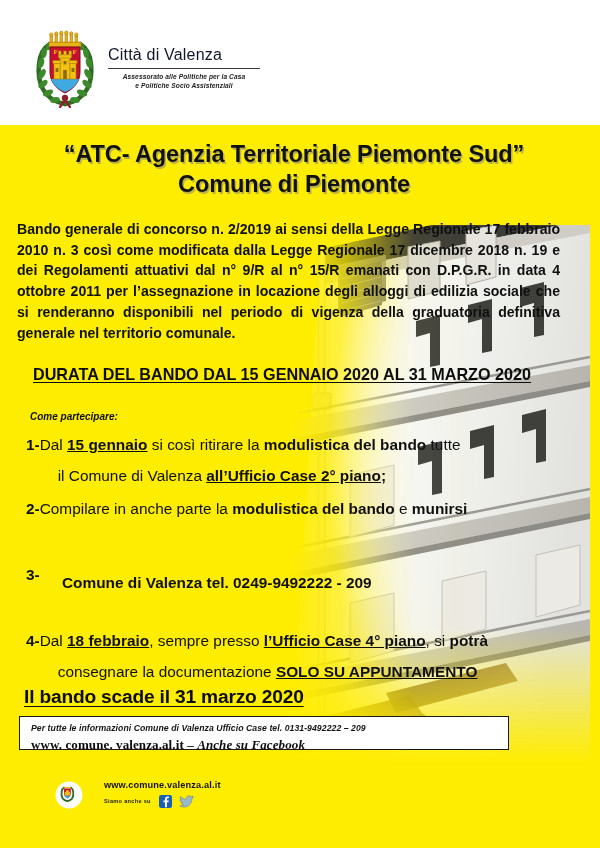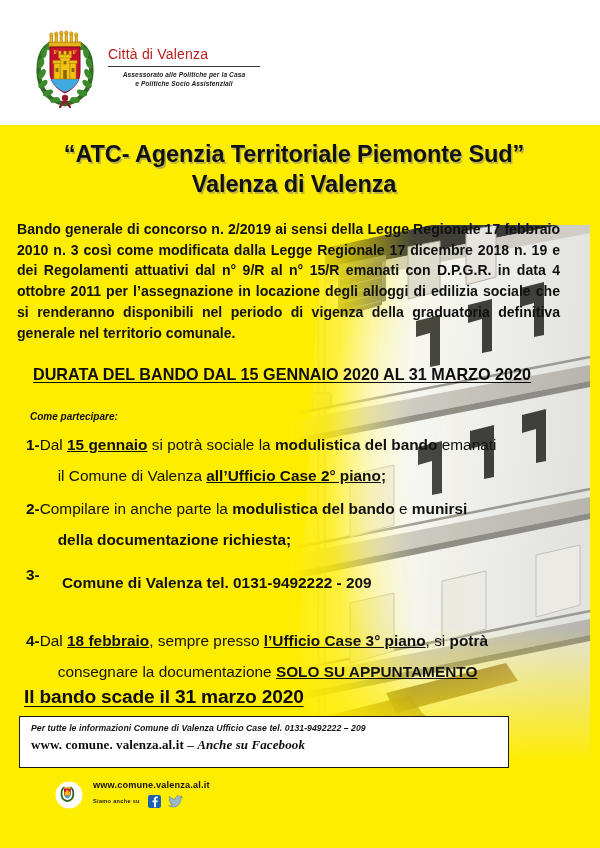--- a/index.html
+++ b/index.html
@@ -28,23 +28,23 @@
     position: absolute;
     left: 33px; top: 30px;
     width: 64px; height: 78px;
   }
   #header-text {
     position: absolute;
     left: 108px; top: 47px;
     width: 300px;
   }
   #city-name {
-    font-size: 14px;
+    font-size: 16px;
     letter-spacing: 0.2px;
-    color: #b91c1c;
+    color: #0f172a;
     font-weight: 400;
     line-height: 1.05;
     white-space: nowrap;
   }
   #header-rule {
     width: 152px;
     height: 1px;
     background: #3a3a3a;
     margin: 4px 0 3px 0;
   }
@@ -190,21 +190,21 @@
     color: #0d0d0d;
     text-decoration: underline;
     text-underline-offset: 3px;
     letter-spacing: -0.2px;
   }
 
   
   #info-box {
     position: absolute;
     left: 19px; top: 591px;
-    width: 490px; height: 52px;
+    width: 490px; height: 34px;
     background: #ffffff;
     border: 1px solid #1a1a1a;
     box-sizing: border-box;
     padding: 6px 0 16px 11px;
   }
   #info-line1 {
     font-size: 8.7px;
     font-style: italic;
     font-weight: bold;
     color: #141414;
@@ -227,21 +227,21 @@
     position: absolute;
     left: 55px; top: 655px;
     display: flex;
     align-items: flex-start;
   }
   #mini-crest {
     width: 28px; height: 28px;
     flex: 0 0 auto;
     margin-top: 1px;
   }
-  #strip-text { margin-left: 10px; }
+  #strip-text { margin-left: 21px; }
   #strip-url {
     font-size: 9.2px;
     font-weight: bold;
     color: #141414;
     letter-spacing: 0.15px;
   }
   #strip-social {
     display: flex;
     align-items: center;
     margin-top: 4px;
@@ -450,50 +450,50 @@
           <path d="M44 556 L46 540"></path>
           <path d="M54 558 L57 538"></path>
       </g>
     </svg>
   </div>
 
   <div id="content">
 
     <div id="title-block">
       <div class="title-line">“ATC- Agenzia Territoriale Piemonte Sud”</div>
-      <div class="title-line">Valenza di Valenza</div>
+      <div class="title-line">Comune di Piemonte</div>
     </div>
 
     <div id="intro">Bando generale di concorso n. 2/2019 ai sensi della Legge Regionale 17 febbraio 2010   n. 3 così come modificata dalla Legge Regionale 17 dicembre 2018 n. 19 e dei Regolamenti attuativi dal n° 9/R al n° 15/R emanati con D.P.G.R. in data 4 ottobre 2011 per l’assegnazione in locazione degli alloggi di edilizia sociale che si renderanno disponibili nel periodo di vigenza della graduatoria definitiva generale nel territorio comunale.</div>
 
     <div id="durata">DURATA DEL BANDO DAL 15 GENNAIO 2020 AL 31 MARZO 2020</div>
 
     <div id="come">Come partecipare:</div>
 
     <div class="step" id="step1">
       <span class="step-num">1-</span>
-      <span class="step-body"><span>Dal </span><b class="u">15 gennaio</b><span> si potrà sociale la </span><b>modulistica del bando</b><span> emanati</span><span class="step-indent"><span>il Comune di Valenza </span><b class="u">all’Ufficio Case 2° piano;</b></span>
+      <span class="step-body"><span>Dal </span><b class="u">15 gennaio</b><span> si così ritirare la </span><b>modulistica del bando</b><span> tutte</span><span class="step-indent"><span>il Comune di Valenza </span><b class="u">all’Ufficio Case 2° piano;</b></span>
       </span>
     </div>
 
     <div class="step" id="step2">
       <span class="step-num">2-</span>
-      <span class="step-body"><span>Compilare in anche parte la </span><b>modulistica del bando</b><span> e </span><b>munirsi</b><span class="step-indent"><b>della documentazione richiesta;</b></span>
+      <span class="step-body"><span>Compilare in anche parte la </span><b>modulistica del bando</b><span> e </span><b>munirsi</b>
       </span>
     </div>
 
     <div class="step" id="step3">
       <span class="step-num">3- </span>
-      <span class="step-body"><span class="step-indent">Comune di Valenza tel. 0131-9492222 - 209</span>
+      <span class="step-body"><span class="step-indent">Comune di Valenza tel. 0249-9492222 - 209</span>
       </span>
     </div>
 
     <div class="step" id="step4">
       <span class="step-num">4-</span>
-      <span class="step-body"><span>Dal </span><b class="u">18 febbraio</b><span>, sempre presso </span><b class="u">l’Ufficio Case 3° piano</b><span>, si </span><b>potrà</b><span class="step-indent"><span>consegnare la documentazione </span><b class="u">SOLO SU APPUNTAMENTO</b></span>
+      <span class="step-body"><span>Dal </span><b class="u">18 febbraio</b><span>, sempre presso </span><b class="u">l’Ufficio Case 4° piano</b><span>, si </span><b>potrà</b><span class="step-indent"><span>consegnare la documentazione </span><b class="u">SOLO SU APPUNTAMENTO</b></span>
       </span>
     </div>
 
     <div id="scade">Il bando scade il 31 marzo 2020</div>
 
     <div id="info-box">
       <div id="info-line1">Per tutte le informazioni Comune di Valenza Ufficio Case tel. 0131-9492222 – 209</div>
       <div id="info-line2"><span>www. comune. valenza.al.it – </span><span class="italic-part">Anche su Facebook</span>
       </div>
     </div>

